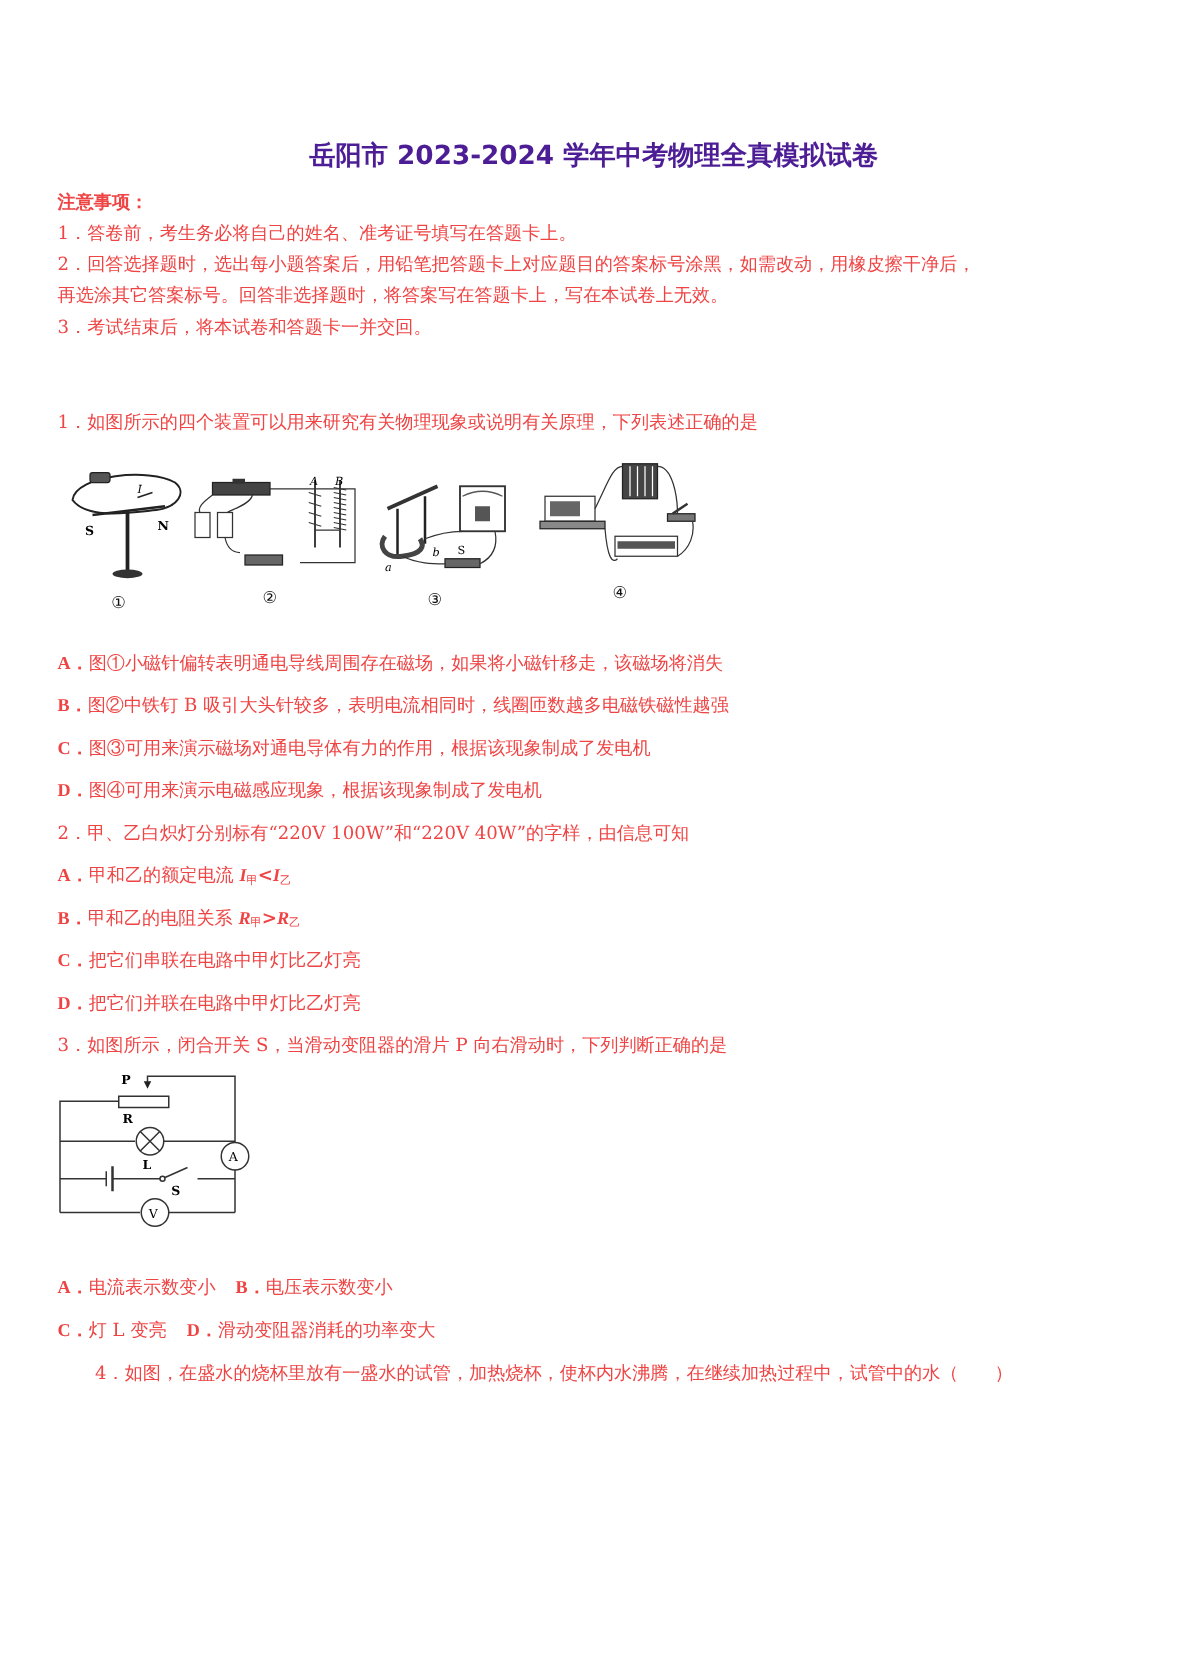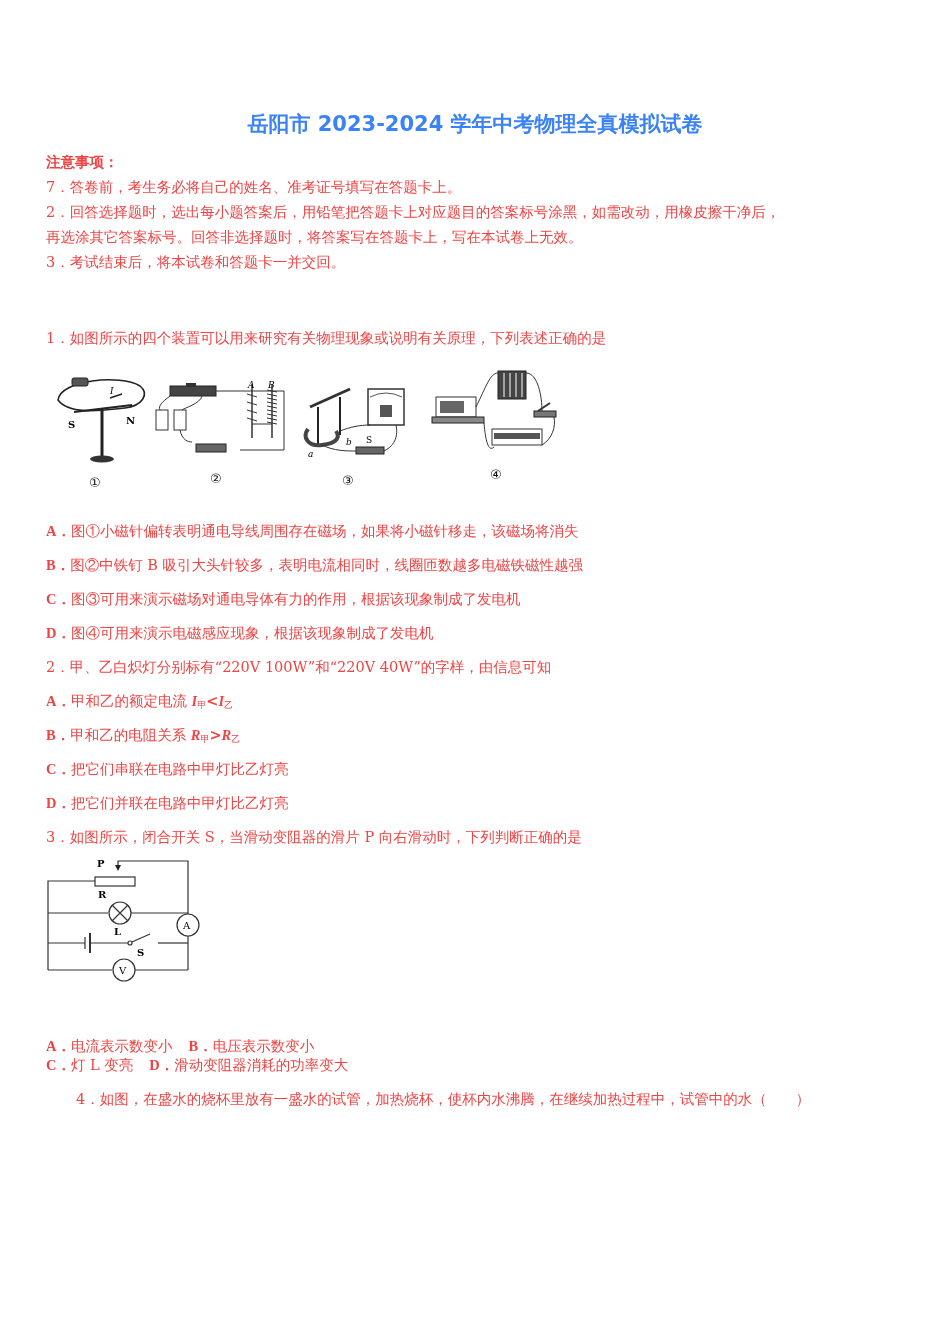--- a/index.html
+++ b/index.html
@@ -1,36 +1,36 @@
 <!DOCTYPE html>
 <html><head>
 <meta charset="utf-8">
 <style>
   html, body { margin: 0; padding: 0; background: #ffffff; }
   body { width: 950px; height: 1344px; position: relative; overflow: hidden; color: #111; font-family: "DejaVu Serif", "Liberation Serif", serif; }
   .page { position: absolute; left: 0; top: 0; width: 950px; height: 1344px; background: #fff; }
-  .title { position: absolute; top: 110px; left: 0; width: 950px; text-align: center; font-family: "DejaVu Sans", "Liberation Sans", sans-serif; font-weight: bold; font-size: 21px; letter-spacing: 0px; color: #3b82f6; }
+  .title { position: absolute; top: 110px; left: 0; width: 950px; text-align: center; font-family: "DejaVu Sans", "Liberation Sans", sans-serif; font-weight: bold; font-size: 21px; letter-spacing: 0px; color: #4c1d95; }
   .line { position: absolute; left: 46px; font-size: 14.5px; line-height: 20px; white-space: nowrap; color: #ef4444; }
   .bold { font-weight: bold; }
   .opt-letter { font-weight: bold; font-family: "Liberation Serif", serif; }
   .it { font-style: italic; font-weight: bold; font-family: "Liberation Serif", serif; }
   .sub { font-size: 9px; vertical-align: -2px; }
   .figure { position: absolute; }
   .fig-label { position: absolute; font-size: 13px; font-family: "DejaVu Sans", sans-serif; }
   svg { display: block; }
 </style>
 </head>
 <body>
 
 <div class="page">
 
   <div class="title">岳阳市 2023-2024 学年中考物理全真模拟试卷</div>
 
   <div class="line bold" style="top:152px;">注意事项：</div>
-  <div class="line" style="top:177px;">7．答卷前，考生务必将自己的姓名、准考证号填写在答题卡上。</div>
+  <div class="line" style="top:177px;">1．答卷前，考生务必将自己的姓名、准考证号填写在答题卡上。</div>
   <div class="line" style="top:202px;">2．回答选择题时，选出每小题答案后，用铅笔把答题卡上对应题目的答案标号涂黑，如需改动，用橡皮擦干净后，</div>
   <div class="line" style="top:227px;">再选涂其它答案标号。回答非选择题时，将答案写在答题卡上，写在本试卷上无效。</div>
   <div class="line" style="top:252px;">3．考试结束后，将本试卷和答题卡一并交回。</div>
 
   <div class="line" style="top:328px;">1．如图所示的四个装置可以用来研究有关物理现象或说明有关原理，下列表述正确的是</div>
 
   <div class="figure" style="left:50px; top:372px; width:100px; height:95px;">
     <svg width="100" height="95" viewBox="0 0 100 95">
       <path d="M8 28 C 10 8, 70 2, 90 14 C 100 22, 92 34, 75 36 C 55 38, 20 44, 8 28 Z" fill="none" stroke="#222" stroke-width="1.6"></path>
       <rect x="22" y="6" width="16" height="8" rx="2" fill="#555" stroke="#222"></rect>
@@ -146,18 +146,18 @@
       <path d="M75 10 L 81 10 L 78 16 Z" fill="#222"></path>
       <text x="57" y="12" font-size="10" font-family="DejaVu Serif, serif" font-weight="bold">P</text>
       <text x="58" y="43" font-size="10" font-family="DejaVu Serif, serif" font-weight="bold">R</text>
       <text x="74" y="80" font-size="10" font-family="DejaVu Serif, serif" font-weight="bold">L</text>
       <text x="97" y="101" font-size="10" font-family="DejaVu Serif, serif" font-weight="bold">S</text>
       <text x="143" y="74" font-size="10" font-family="DejaVu Serif, serif">A</text>
       <text x="79" y="119" font-size="10" font-family="DejaVu Serif, serif">V</text>
     </svg>
   </div>
 
-  <div class="line" style="top:1020px;margin-top:16px;"><span class="opt-letter">A．</span><span>电流表示数变小</span><span style="display:inline-block;width:16px;"></span><span class="opt-letter">B．</span><span>电压表示数变小</span></div>
+  <div class="line" style="top:1020px;"><span class="opt-letter">A．</span><span>电流表示数变小</span><span style="display:inline-block;width:16px;"></span><span class="opt-letter">B．</span><span>电压表示数变小</span></div>
   <div class="line" style="top:1055px;"><span class="opt-letter">C．</span><span>灯 L 变亮</span><span style="display:inline-block;width:16px;"></span><span class="opt-letter">D．</span><span>滑动变阻器消耗的功率变大</span></div>
 
   <div class="line" style="top:1089px;margin-left:30px;">4．如图，在盛水的烧杯里放有一盛水的试管，加热烧杯，使杯内水沸腾，在继续加热过程中，试管中的水（　　）</div>
 
 </div>
 
 </body></html>

